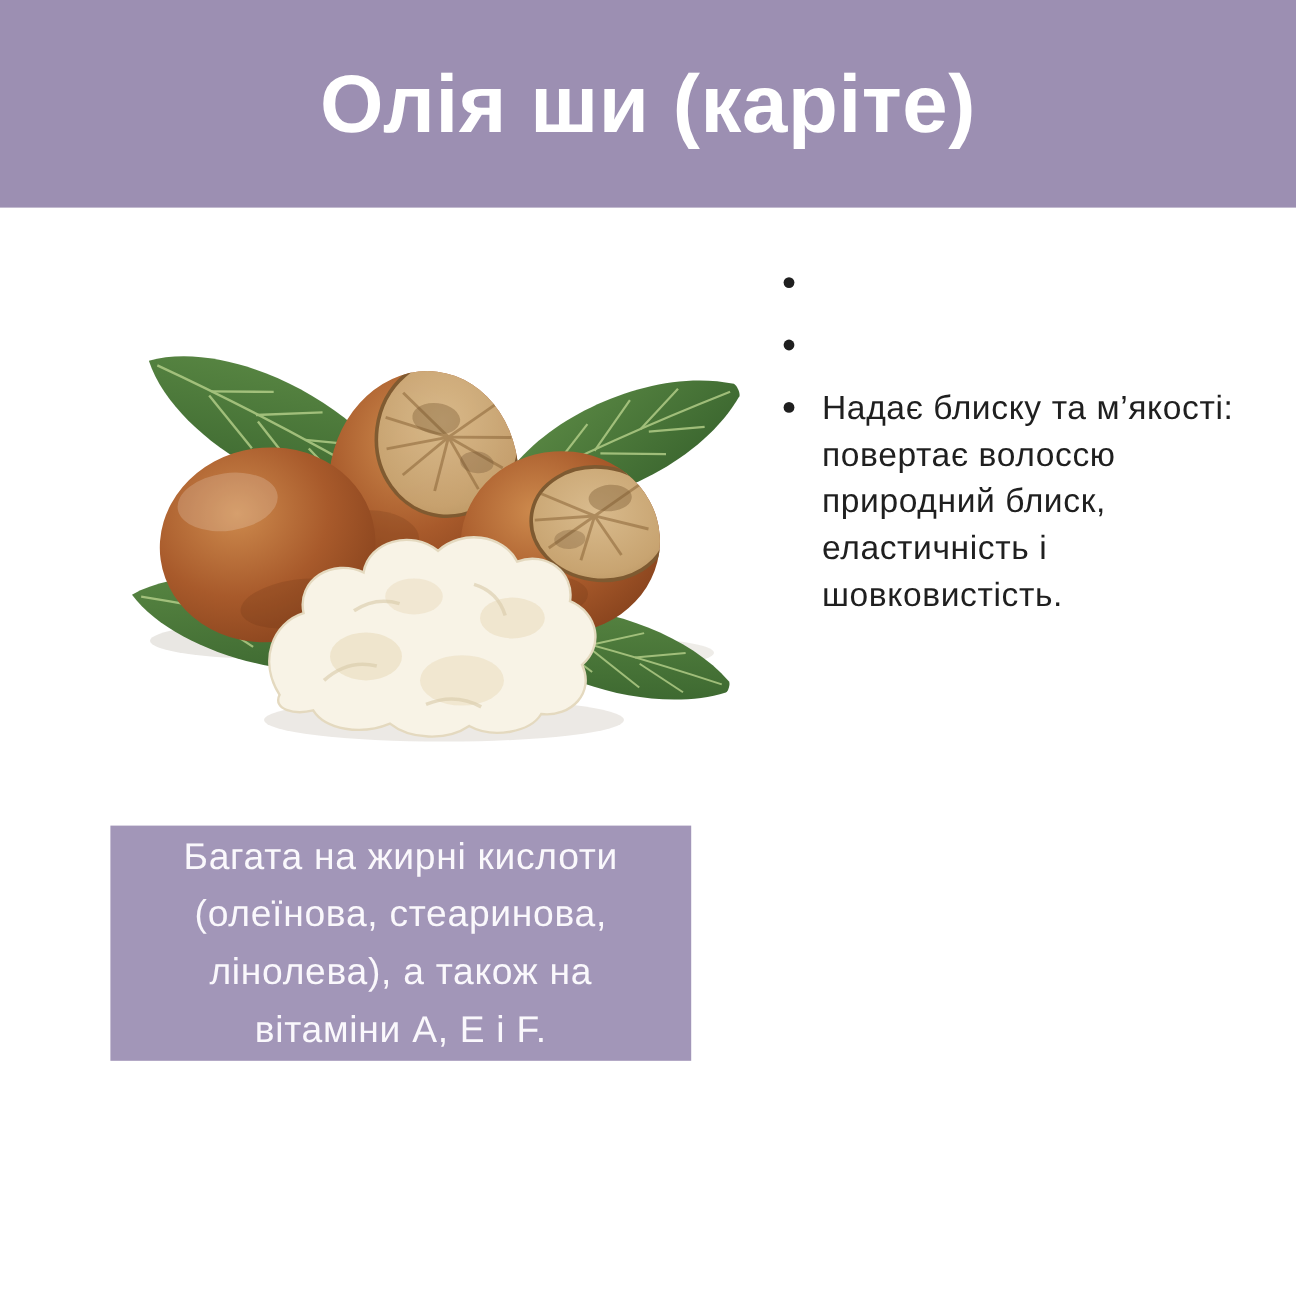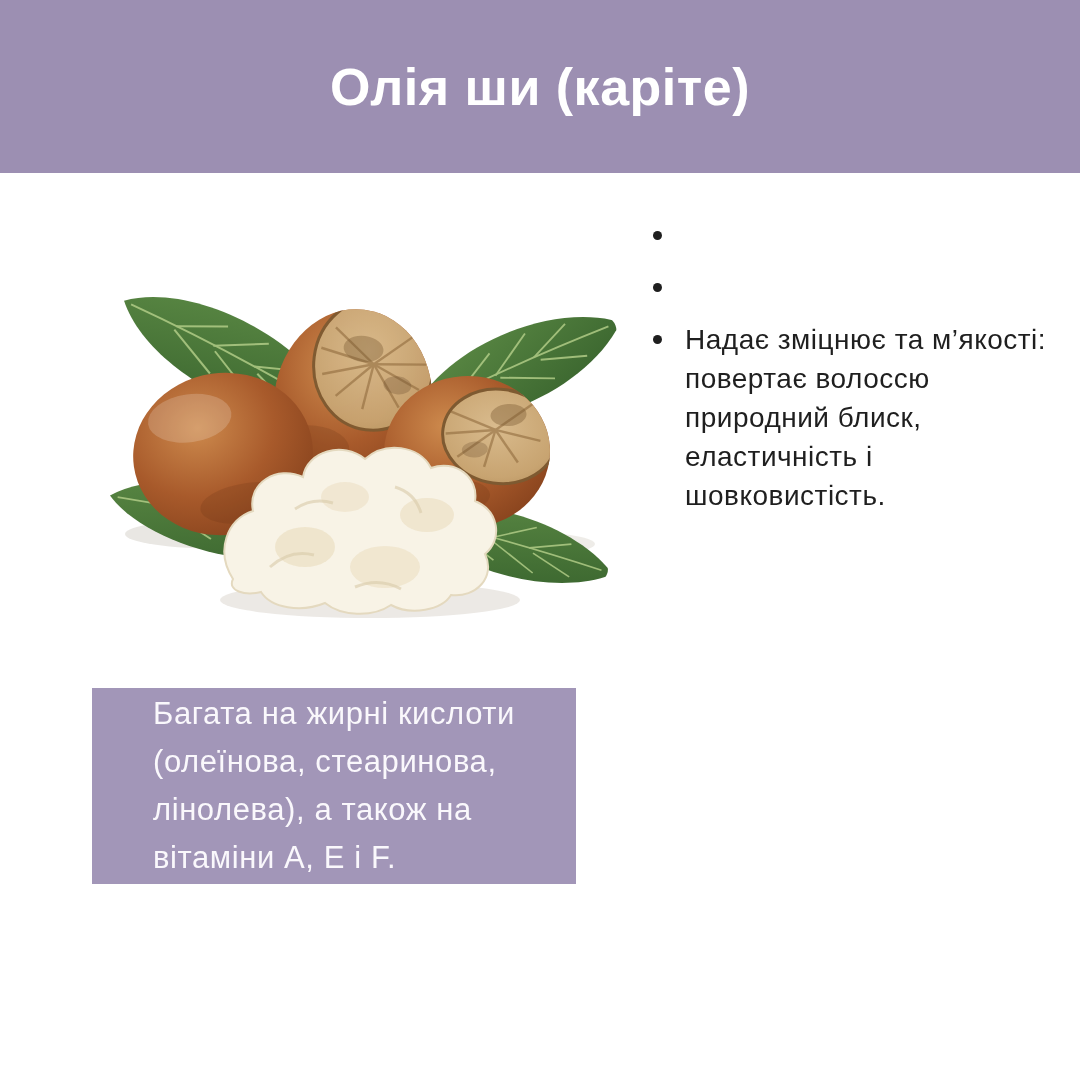--- a/index.html
+++ b/index.html
@@ -19,21 +19,21 @@
     position: absolute;
     left: 0; top: 0;
     width: 1080px; height: 173px;
     background: #9c8fb2;
     display: flex;
     align-items: center;
     justify-content: center;
   }
   .banner h1 {
     color: #ffffff;
-    font-size: 52px;
+    font-size: 68px;
     font-weight: 800;
     letter-spacing: 0.5px;
     white-space: nowrap;
   }
 
   
   .photo {
     position: absolute;
     left: 75px; top: 252px;
     width: 545px; height: 418px;
@@ -41,20 +41,21 @@
 
   
   .caption-box {
     position: absolute;
     left: 92px; top: 688px;
     width: 484px; height: 196px;
     background: #a296b8;
     display: flex;
     align-items: center;
     justify-content: center;
+    text-align: center;
   }
   .caption-box .caption-text {
     color: #faf8fc;
     font-size: 31px;
     line-height: 48px;
     letter-spacing: 0.6px;
     white-space: pre-line;
   }
 
   
@@ -228,21 +229,21 @@
 
   <ul class="bullets">
     <li>
       <span class="dot"></span>
     </li>
     <li>
       <span class="dot"></span>
     </li>
     <li>
       <span class="dot"></span>
-      <span class="li-text">Надає зміцнює та м’якості:
+      <span class="li-text">Надає блиску та м’якості:
 повертає волоссю
 природний блиск,
 еластичність і
 шовковистість.</span>
     </li>
   </ul>
 
 </div>
 
 </body></html>

